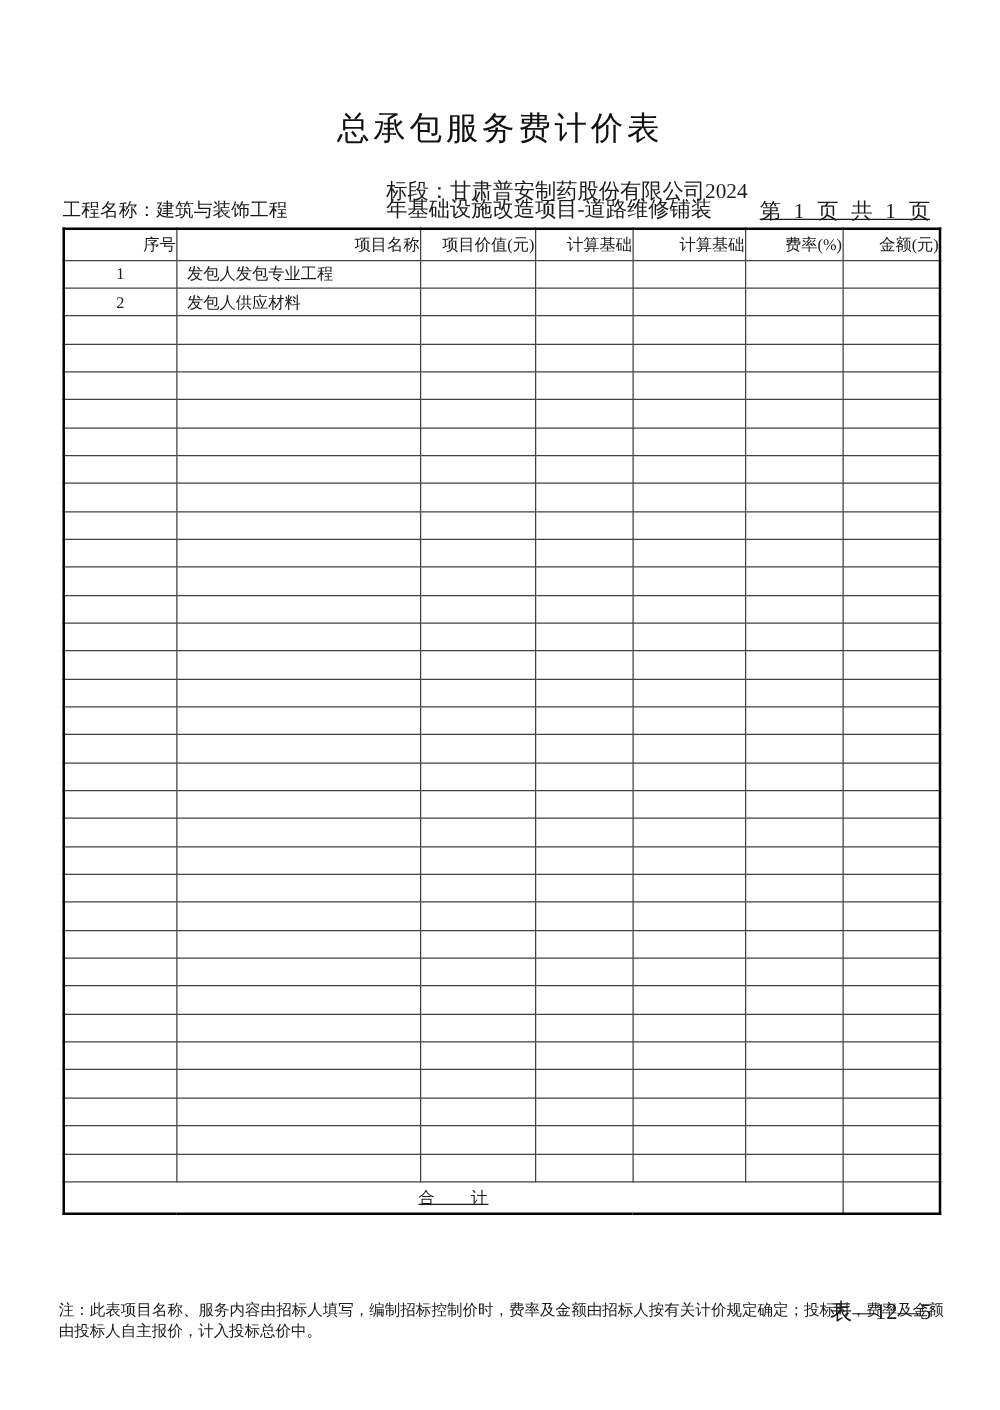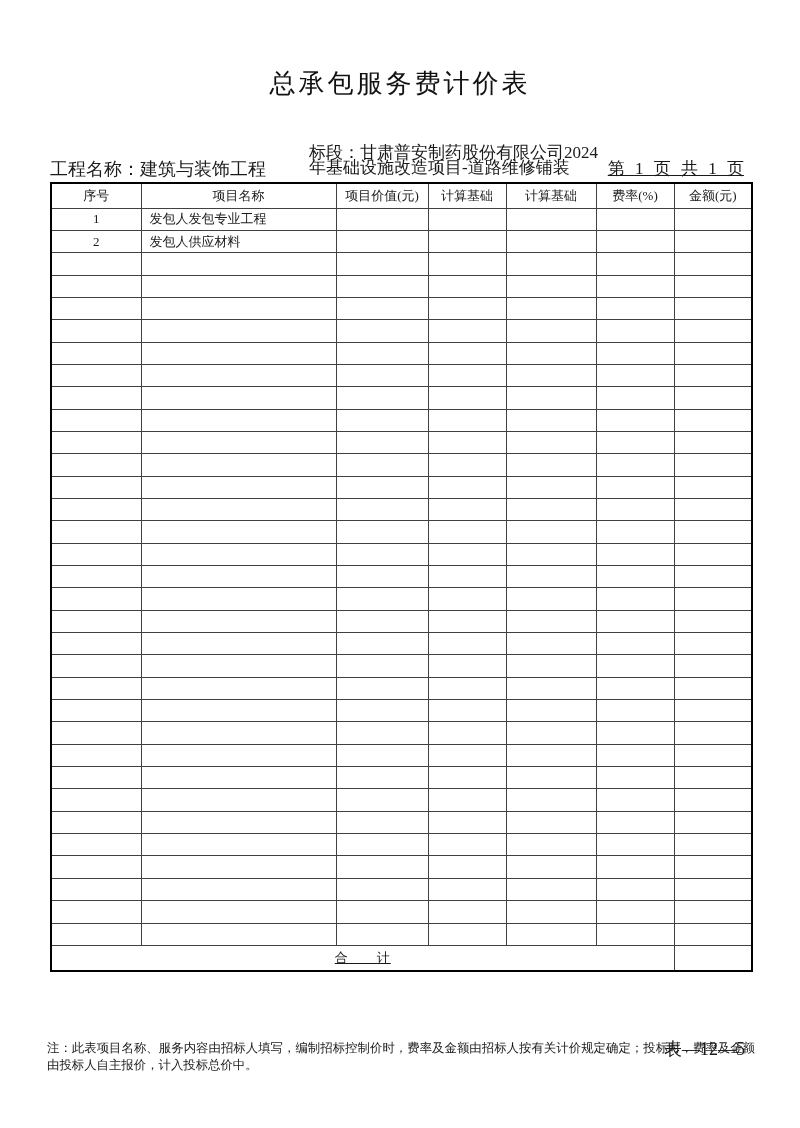--- a/index.html
+++ b/index.html
@@ -10,30 +10,31 @@
     color: #1a1a1a;
     position: relative;
     overflow: hidden;
   }
   .page {
     position: absolute; left: 0; top: 0;
     width: 800px; height: 1128px;
     background: #ffffff;
   }
   .doc-title {
-    position: absolute; left: 0; top: 68px; width: 800px;
+    position: absolute; left: 0; top: 88px; width: 800px;
     text-align: center;
     font-size: 26px; letter-spacing: 3px;
     line-height: 32px;
     color: #111;
+    font-family: Liberation Mono, monospace;
   }
   .head-info { position: absolute; left: 0; top: 144px; width: 800px; height: 38px; }
   .project-label {
     position: absolute; left: 50px; top: 17px;
-    font-size: 18px; line-height: 16px; white-space: nowrap;
+    font-size: 15px; line-height: 16px; white-space: nowrap;
   }
   .section-label {
     position: absolute; left: 309px; top: 1px;
     width: 292px; font-size: 17px; line-height: 15px;
   }
   .page-info {
     position: absolute; right: 56px; top: 17px;
     font-size: 17px; line-height: 16px; white-space: nowrap;
     word-spacing: 6px;
     text-decoration: underline;
@@ -48,21 +49,21 @@
   .fee-table th, .fee-table td {
     border: 1px solid #404040;
     font-size: 13px;
     font-weight: normal;
     text-align: center;
     vertical-align: middle;
     padding: 0;
     overflow: hidden;
     white-space: nowrap;
   }
-  .fee-table thead th { height: 25px; }
+  .fee-table thead th { height: 25px; text-align: right; }
   .fee-table tbody.rows td { height: 22.35px; }
   .fee-table td.cell-name { text-align: left; padding-left: 8px; margin-left: 43px; }
   .fee-table .total-row td { height: 26px; text-decoration: underline; }
   .fee-table .total-row .total-label-cell { letter-spacing: 1px; }
   .note {
     position: absolute; left: 47px; top: 997px;
     width: 708px;
     font-size: 12.4px; line-height: 16.5px;
     text-align: justify;
     margin-top: 43px;

